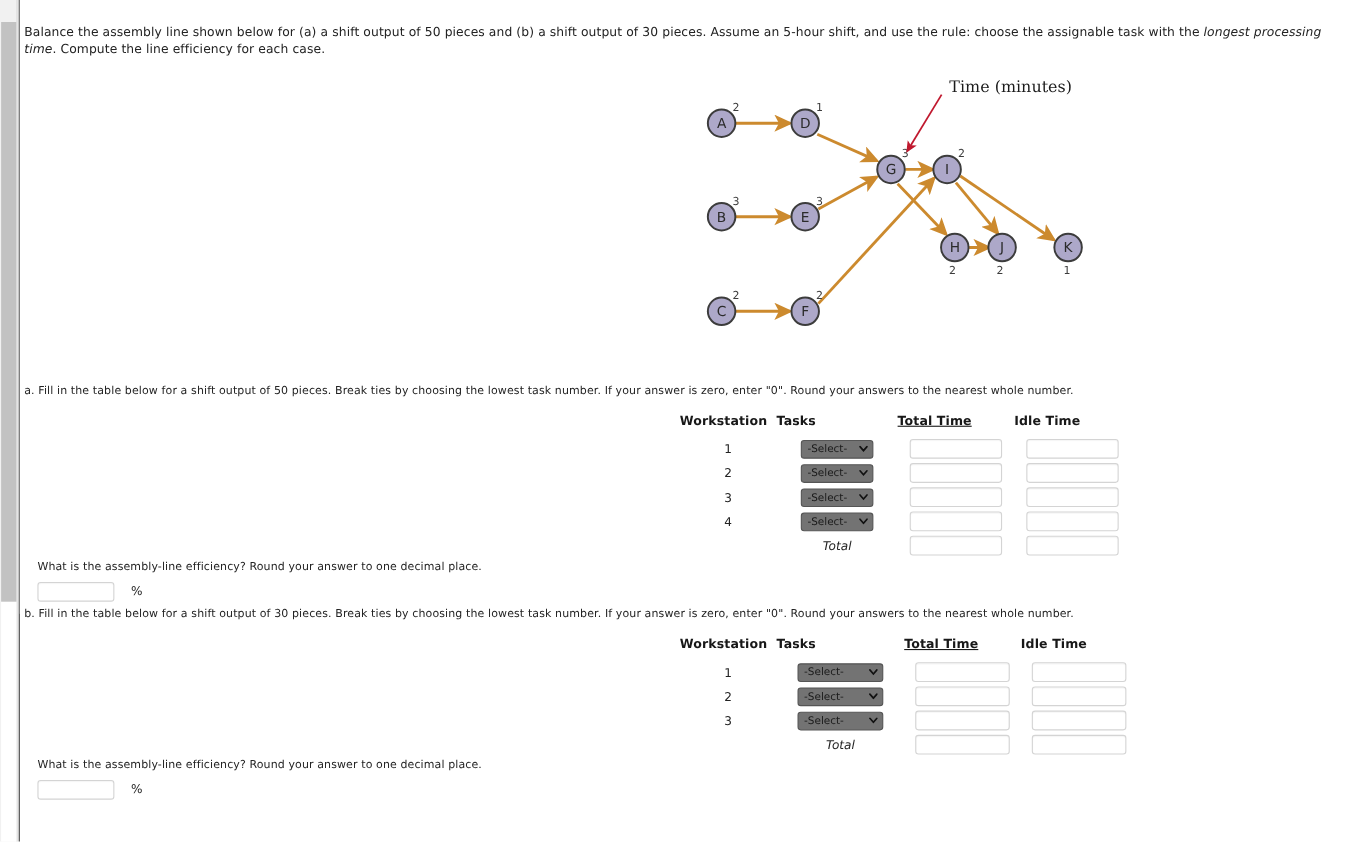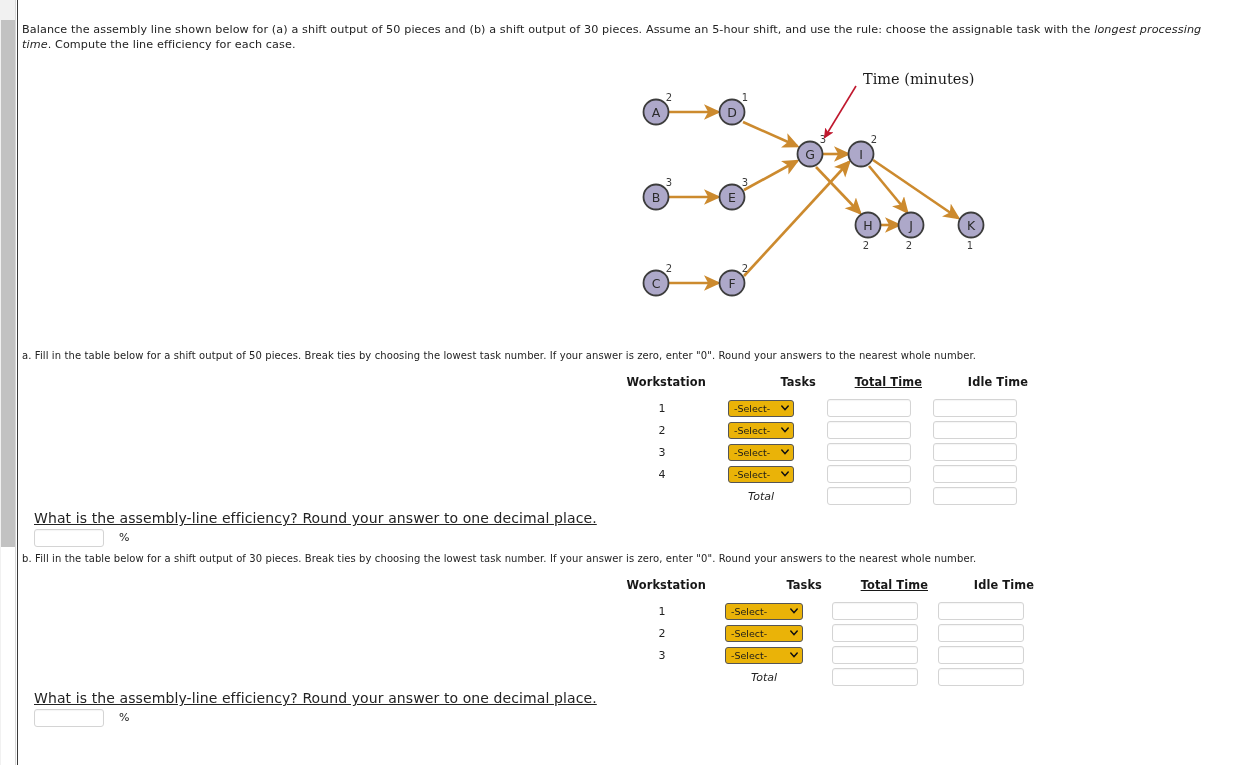--- a/index.html
+++ b/index.html
@@ -57,25 +57,24 @@
     font-size: 10px;
     color: #232323;
     white-space: nowrap;
     letter-spacing: .1px;
   }
   #part-a-text { left: 4px; top: 350px; }
   #part-b-text { left: 4px; top: 553px; }
 
   .eff-question {
     position: absolute;
-    font-size: 14px;
+    font-size: 10px;
     color: #232323;
     white-space: nowrap;
     letter-spacing: .1px;
-    text-decoration: underline;
   }
   #eff-q-a { left: 16px; top: 510px; }
   #eff-q-b { left: 16px; top: 690px; }
 
   .eff-row { position: absolute; }
   #eff-row-a { left: 16px; top: 527px; }
   #eff-row-b { left: 16px; top: 707px; }
 
   
   input.answer-box {
@@ -110,21 +109,21 @@
   .ws-table { position: absolute; }
   #ws-table-a { left: 600px; top: 375px; }
   #ws-table-b { left: 600px; top: 578px; }
 
   .ws-table table { border-collapse: collapse; }
   .ws-table th {
     font-size: 11.4px;
     font-weight: bold;
     color: #181818;
     padding: 0 0 8px 0;
-    text-align: right;
+    text-align: left;
     letter-spacing: .1px;
   }
   .ws-table td {
     text-align: center;
     padding: 0;
     height: 22px;
     font-size: 11px;
     color: #232323;
   }
   .col-ws  { width: 88px; }
@@ -133,21 +132,21 @@
   .col-it  { width: 106px; }
 
   .ws-table-b .col-tsk { width: 116px; }
 
   select.task-select {
     -webkit-appearance: none;
     appearance: none;
     width: 66px; height: 17px;
     border: 1px solid #555555;
     border-radius: 3px;
-    background: #eab308;
+    background: #737373;
     font-family: "DejaVu Sans", "Liberation Sans", sans-serif;
     font-size: 9.5px;
     color: #1a1a1a;
     padding: 0 16px 0 5px;
     outline: none;
     text-align: left;
   }
   .select-wrap {
     position: relative;
     display: inline-block;

